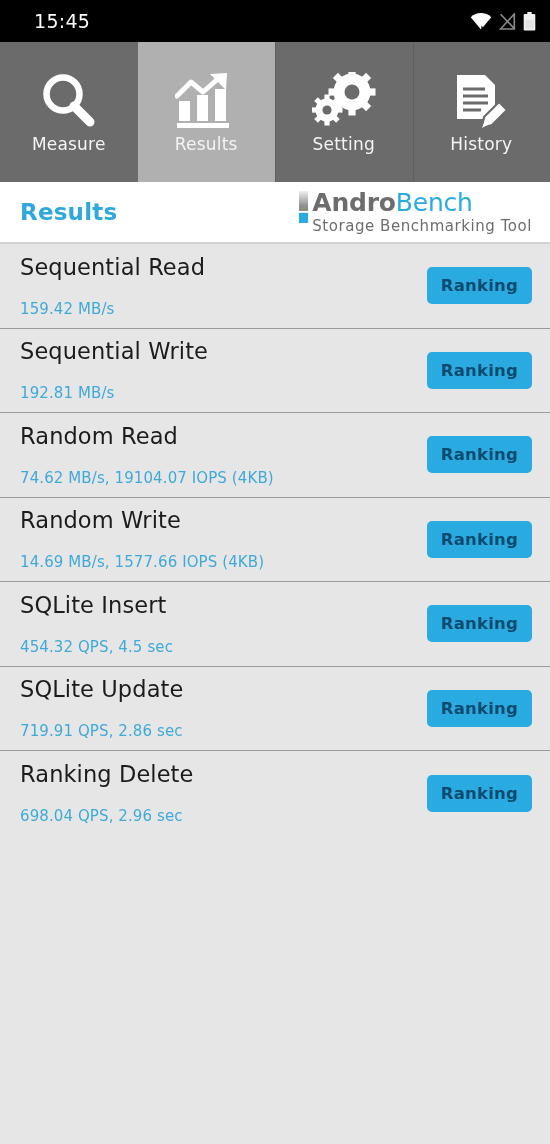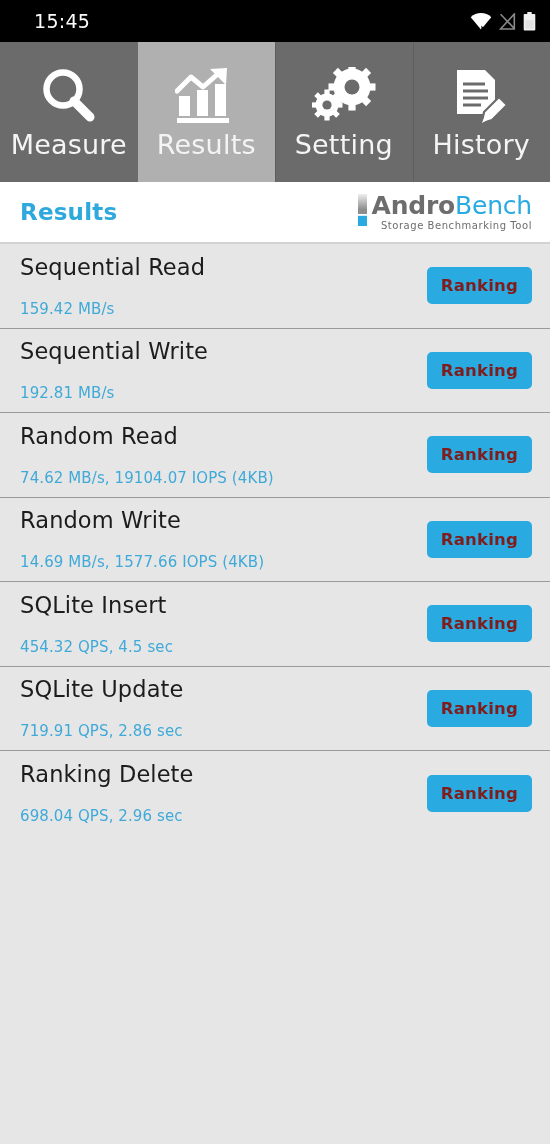--- a/index.html
+++ b/index.html
@@ -75,21 +75,21 @@
   .tab.active + .tab::before { background: #5e5e5e; }
   .tab-icon {
     height: 62px;
     display: flex;
     align-items: center;
     justify-content: center;
     margin-bottom: 2px;
   }
   .tab-icon svg { display: block; }
   .tab-label {
-    font-size: 27px;
+    font-size: 17px;
     font-weight: 400;
     color: #f4f4f4;
     letter-spacing: 0.2px;
   }
 
   
   .header {
     height: 62px;
     background: #ffffff;
     display: flex;
@@ -120,21 +120,21 @@
   .brand-text { display: flex; flex-direction: column; }
   .brand-name {
     font-size: 25px;
     line-height: 26px;
     font-weight: normal;
     letter-spacing: -0.2px;
   }
   .brand-name .andro { color: #6d6d6d; font-weight: bold; }
   .brand-name .bench { color: #29abe2; }
   .brand-tagline {
-    font-size: 10px;
+    font-size: 15px;
     color: #6d6d6d;
     letter-spacing: 0.55px;
     align-self: flex-end;
     margin-top: 1px;
   }
 
   
   .results-list {
     flex: 1 1 auto;
     background: #e6e6e6;
@@ -165,21 +165,21 @@
   }
   .result-value {
     font-size: 15px;
     color: #3fa9d8;
     letter-spacing: 0.1px;
     line-height: 18px;
   }
   .ranking-btn {
     flex: 0 0 auto;
     background: #29abe2;
-    color: #7f1d1d;
+    color: #0c4a6e;
     font-size: 16.5px;
     font-weight: bold;
     border: none;
     border-radius: 5px;
     padding: 9px 14px;
     min-width: 95px;
     text-align: center;
     letter-spacing: 0.2px;
     cursor: pointer;
     font-family: "DejaVu Sans", sans-serif;

